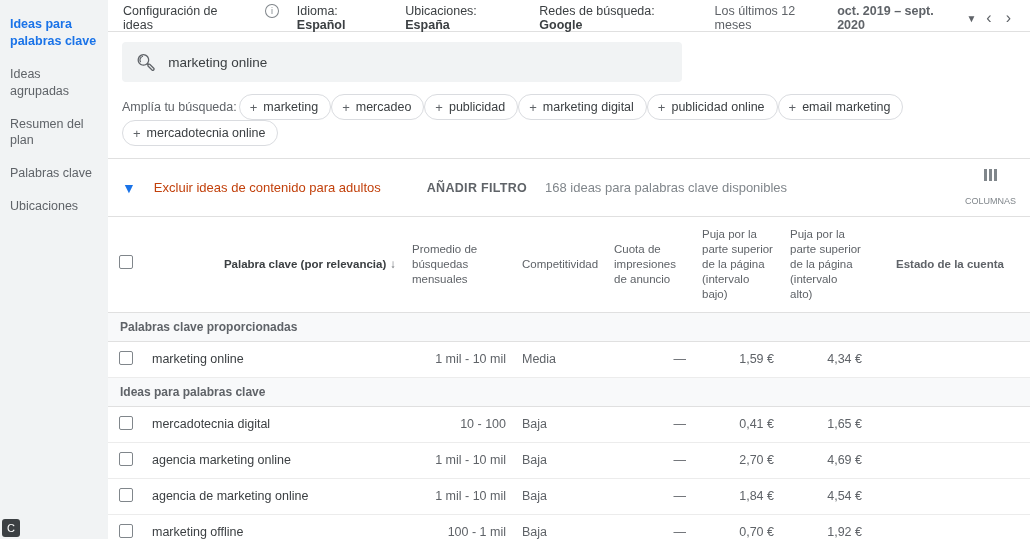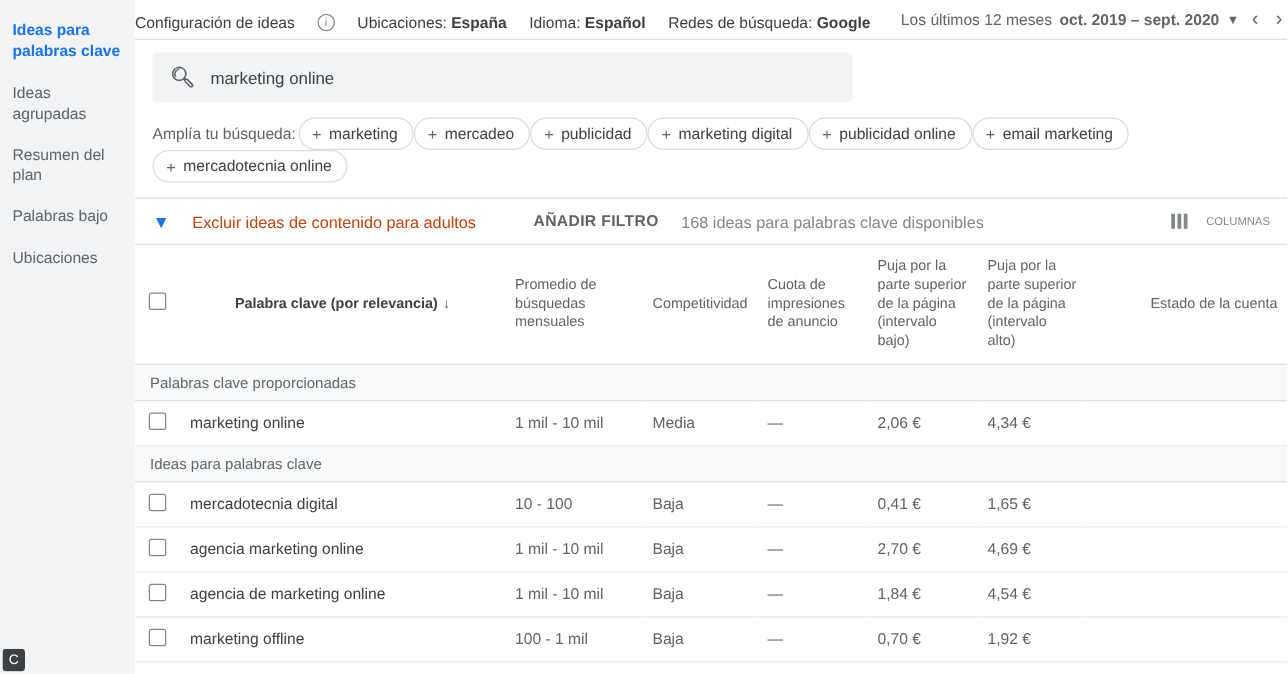--- a/index.html
+++ b/index.html
@@ -2,74 +2,74 @@
 <html><head>
 <meta charset="utf-8">
 <style>
   *{box-sizing:border-box;margin:0;padding:0;}
   body{font-family:Arial,Roboto,sans-serif;font-size:13px;color:#3c4043;background:#fff;}
   .app{display:flex;width:1030px;height:539px;overflow:hidden;}
   .sidebar{width:108px;flex-shrink:0;background:#f1f3f4;padding:8px 0;}
   .sidebar-item{padding:8px 10px;font-size:12.5px;color:#5f6368;cursor:pointer;line-height:1.35;}
   .sidebar-item.active{color:#1a73e8;font-weight:700;}
   .main{flex:1;display:flex;flex-direction:column;overflow:hidden;}
-  .topbar{display:flex;align-items:flex-end;gap:18px;padding:4px 0 6px;border-bottom:1px solid #e0e0e0;height:32px;font-size:12.5px;color:#3c4043;}
+  .topbar{display:flex;align-items:flex-start;gap:18px;padding:4px 15px 6px;border-bottom:1px solid #e0e0e0;height:32px;font-size:12.5px;color:#3c4043;}
   .topbar .lbl{font-weight:700;}
   .topbar-right{margin-left:auto;display:flex;align-items:center;gap:6px;color:#5f6368;}
   .info-icon{width:14px;height:14px;border:1.2px solid #80868b;border-radius:50%;display:inline-flex;align-items:center;justify-content:center;font-size:9px;color:#80868b;}
   .tri{font-size:10px;color:#5f6368;}
   .nav-arrow{font-size:16px;color:#5f6368;padding:0 4px;cursor:pointer;}
   .searchbar-wrap{padding:10px 14px 6px;background:#fff;}
   .searchbar{background:#f1f3f4;border-radius:4px;height:40px;display:flex;align-items:center;padding:0 14px;width:560px;}
   .searchbar .mg{font-size:16px;color:#5f6368;margin-right:12px;font-weight:700;}
   .searchbar .text{font-size:13.5px;color:#3c4043;}
   .broaden{display:flex;align-items:center;padding:6px 14px 12px;flex-wrap:wrap;}
   .broaden-label{font-size:12.5px;color:#5f6368;margin-right:2px;}
   .chip{border:1px solid #dadce0;border-radius:16px;padding:5px 12px 5px 10px;font-size:12.5px;color:#3c4043;display:inline-flex;align-items:center;gap:6px;cursor:pointer;background:#fff;}
   .chip .plus{color:#5f6368;font-size:13px;line-height:1;}
   .filter-row{display:flex;align-items:center;padding:10px 14px;border-top:1px solid #e0e0e0;border-bottom:1px solid #e0e0e0;gap:18px;}
   .funnel{color:#1a73e8;font-size:14px;}
   .exclude{color:#c2410c;font-size:13px;cursor:pointer;}
   .addfilter{color:#5f6368;font-size:12.5px;font-weight:700;letter-spacing:.3px;cursor:pointer;margin-left:28px;}
   .count{color:#80868b;font-size:13px;}
-  .columns{margin-left:auto;display:flex;flex-direction:row;align-items:center;color:#80868b;font-size:9px;cursor:pointer;gap:15px;}
+  .columns{margin-left:auto;display:flex;flex-direction:column;align-items:center;color:#80868b;font-size:9px;cursor:pointer;gap:15px;}
   .cols-icon{display:flex;gap:2px;}
   .cols-icon span{width:3px;height:12px;background:#80868b;}
   table{width:100%;border-collapse:collapse;table-layout:fixed;}
   thead th{font-size:11.5px;color:#5f6368;font-weight:400;text-align:left;padding:10px 8px;vertical-align:middle;border-bottom:1px solid #e0e0e0;line-height:1.3;}
-  thead th.kw{text-align:center;font-weight:700;color:#3c4043;}
-  thead th.acct{text-align:right;}
+  thead th.kw{text-align:right;font-weight:700;color:#3c4043;}
+  thead th.acct{text-align:center;font-weight:bold;}
   thead th .arrow{vertical-align:middle;color:#5f6368;margin-left:4px;}
   .chk-col{width:36px;text-align:center !important;}
   .chk{width:14px;height:14px;border:1.6px solid #80868b;border-radius:2px;display:inline-block;cursor:pointer;}
-  tbody td{font-size:12.5px;color:#5f6368;padding:9px 8px;border-bottom:1px solid #ececec;text-align:left;white-space:nowrap;}
+  tbody td{font-size:12.5px;color:#5f6368;padding:9px 8px;border-bottom:1px solid #ececec;text-align:right;white-space:nowrap;}
   tbody td.kw{text-align:left;color:#3c4043;}
   tbody td.comp{text-align:left;}
   tbody td.chk-col{text-align:center;}
-  tbody tr.section td{background:#f8f9fa;font-size:12px;color:#5f6368;text-align:left;padding:7px 12px;border-bottom:1px solid #e0e0e0;}
+  tbody tr.section td{background:#f8f9fa;font-size:12px;color:#5f6368;text-align:left;padding:7px 12px;border-bottom:1px solid #e0e0e0;font-weight:bold;}
   .corner-badge{position:fixed;left:2px;bottom:2px;width:18px;height:18px;background:#3c4043;color:#fff;border-radius:3px;display:flex;align-items:center;justify-content:center;font-size:11px;}
 </style>
 </head>
 <body>
 
 <div class="app">
   <nav class="sidebar">
     <div class="sidebar-item active">Ideas para palabras clave</div>
     <div class="sidebar-item">Ideas agrupadas</div>
     <div class="sidebar-item">Resumen del plan</div>
-    <div class="sidebar-item">Palabras bajo</div>
+    <div class="sidebar-item">Palabras clave</div>
     <div class="sidebar-item">Ubicaciones</div>
   </nav>
 
   <div class="main">
     <div class="topbar">
       <span>Configuración de ideas</span>
       <span class="info-icon">i</span>
+      <span><span>Idioma:</span> <span class="lbl">Español</span></span>
       <span><span>Ubicaciones:</span> <span class="lbl">España</span></span>
-      <span><span>Idioma:</span> <span class="lbl">Español</span></span>
       <span><span>Redes de búsqueda:</span> <span class="lbl">Google</span></span>
       <div class="topbar-right">
         <span>Los últimos 12 meses</span>
         <span class="lbl">oct. 2019 – sept. 2020</span>
         <span class="tri">▼</span>
         <span class="nav-arrow">‹</span>
         <span class="nav-arrow">›</span>
       </div>
     </div>
 
@@ -155,21 +155,21 @@
         <tbody id="tbody">
             <tr class="section">
               <td colspan="8">Palabras clave proporcionadas</td>
             </tr>
             <tr>
               <td class="chk-col"><span class="chk"></span></td>
               <td class="kw">marketing online</td>
               <td>1 mil - 10 mil</td>
               <td class="comp">Media</td>
               <td>—</td>
-              <td>2,06 €</td>
+              <td>1,59 €</td>
               <td>4,34 €</td>
               <td></td>
             </tr>
             <tr class="section">
               <td colspan="8">Ideas para palabras clave</td>
             </tr>
             <tr>
               <td class="chk-col"><span class="chk"></span></td>
               <td class="kw">mercadotecnia digital</td>
               <td>10 - 100</td>

